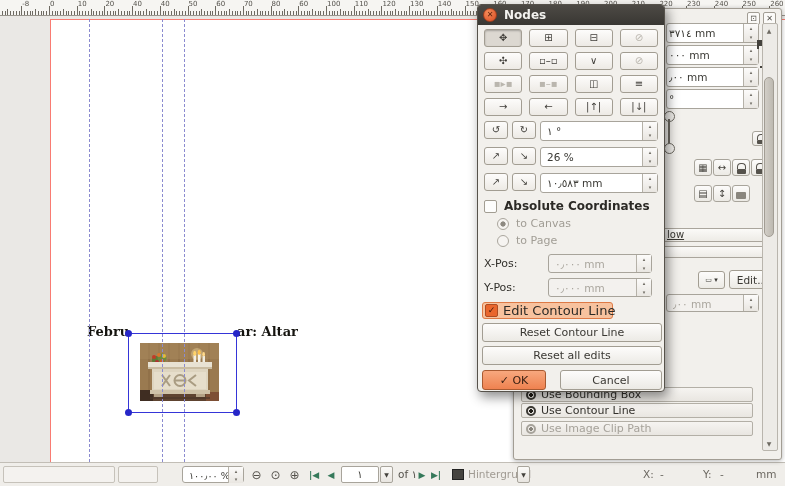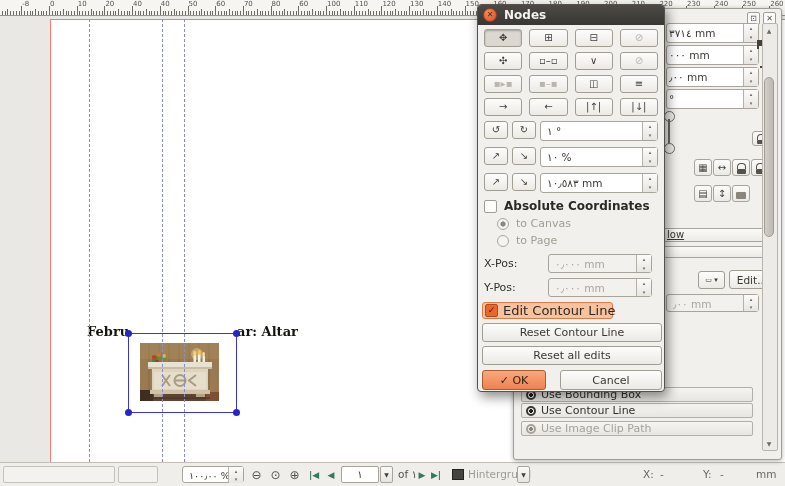--- a/index.html
+++ b/index.html
@@ -667,21 +667,21 @@
             <span class="ud">
               <i>▴</i>
               <i>▾</i>
             </span>
           </div>
         </div>
         <div class="trow">
           <button class="tbtn sq">↗</button>
           <button class="tbtn sq">↘</button>
           <div class="spin">
-            <span class="val">١٠ %</span>
+            <span class="val">26 %</span>
             <span class="ud">
               <i>▴</i>
               <i>▾</i>
             </span>
           </div>
         </div>
         <div class="trow">
           <button class="tbtn sq">↗</button>
           <button class="tbtn sq">↘</button>
           <div class="spin">

